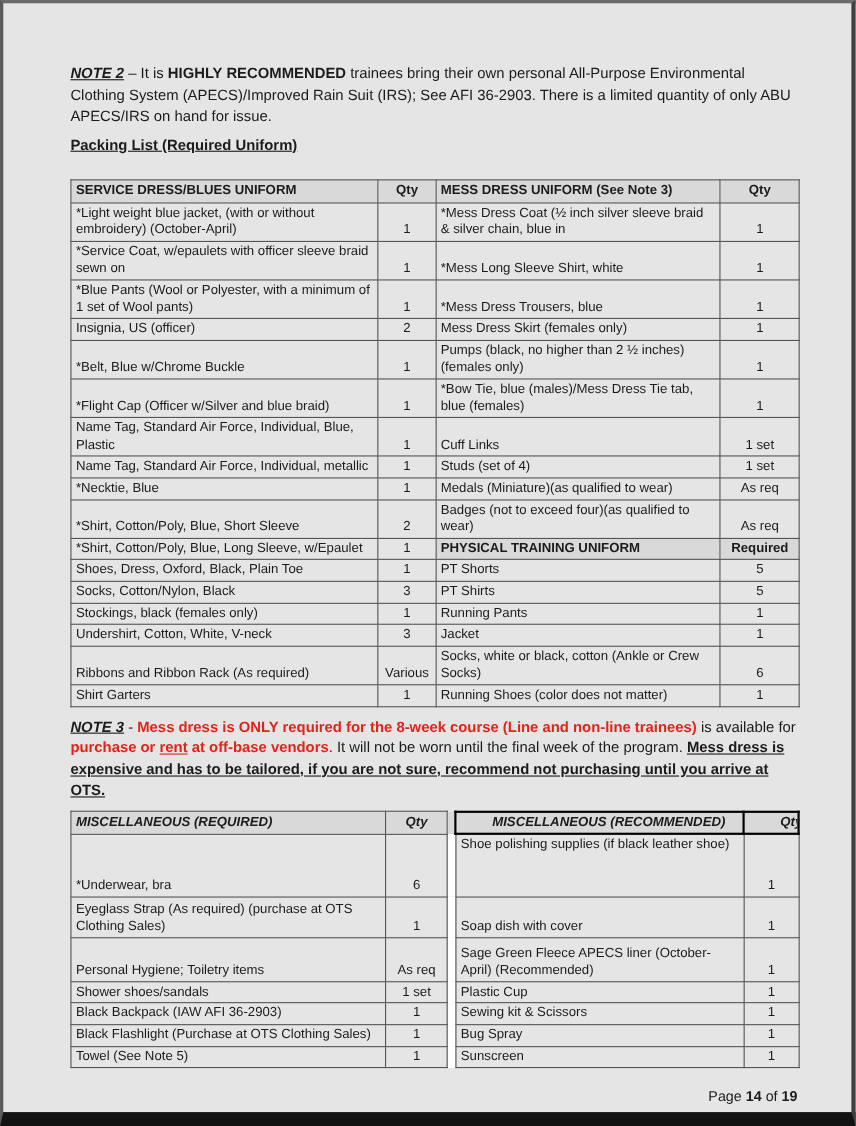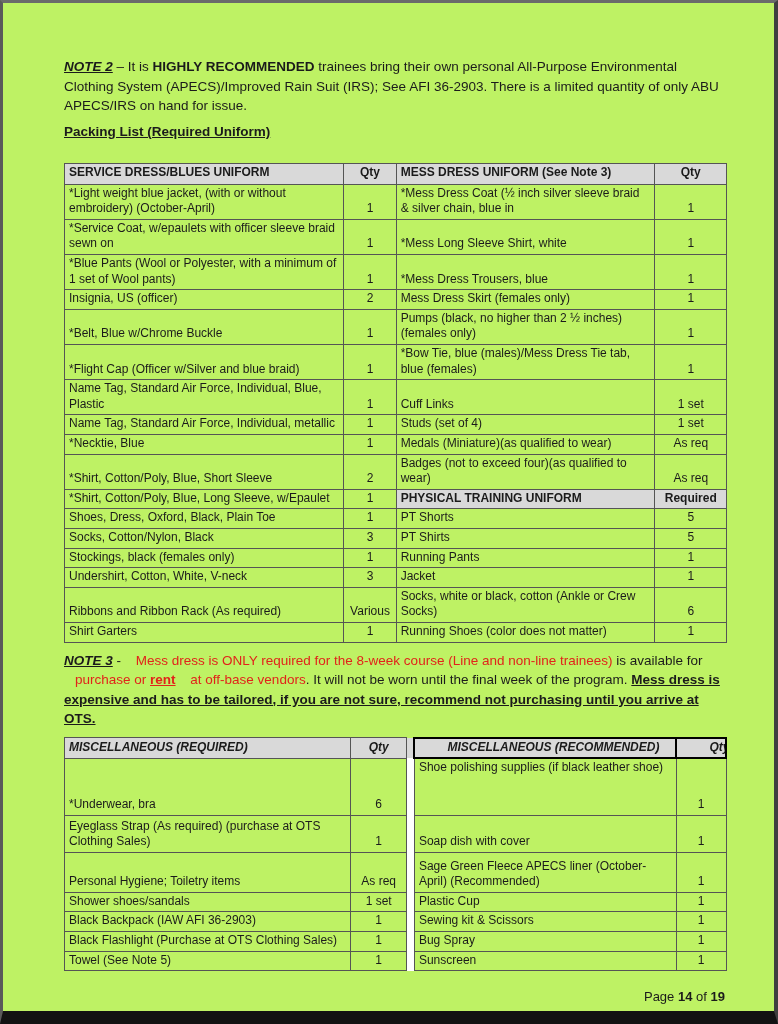--- a/index.html
+++ b/index.html
@@ -1,33 +1,33 @@
 <!DOCTYPE html>
 <html style="--red: #e2231a; --gray: #d9d9d9;"><head>
 <meta charset="utf-8">
 <style>
   * { box-sizing: border-box; margin: 0; padding: 0; }
   html, body { width: 778px; height: 1024px; background: #ffffff; }
   body { font-family: "Liberation Sans", sans-serif; color: #1b1b1b; }
 
   .page {
-    width: 778px; height: 1024px; background: #bef264;
+    width: 778px; height: 1024px; background: #e5e5e5;
     border-top: 3px solid #6b6b6b;
     border-left: 3px solid #5a5a5a;
     border-right: 4px solid #3f3f3f;
     border-bottom: 13px solid #121212;
     overflow: hidden;
   }
   .content { padding: 54px 47px 0 61px; }
 
   .note { font-size: 13.5px; line-height: 1.45; margin-bottom: 8px; }
   .sg-label { font-weight: bold; font-style: italic; text-decoration: underline; }
   .sg-plain { }
   .sg-bold { font-weight: bold; }
-  .sg-red { color: var(--red); font-weight: normal; margin-left: 11px; }
+  .sg-red { color: var(--red); font-weight: bold; }
   .sg-red-underline { color: var(--red); font-weight: bold; text-decoration: underline; }
   .sg-bold-underline { font-weight: bold; text-decoration: underline; }
 
   .packing-title { font-size: 13.5px; font-weight: bold; text-decoration: underline; margin: 2px 0 3px; }
 
   table { border-collapse: collapse; width: 100%; table-layout: fixed; font-size: 12px; margin-top: 24px; }
   td, th { border: 1px solid #555; padding: 1px 4px 2px; line-height: 1.3; overflow: hidden; }
   td { vertical-align: bottom; }
   th { background: var(--gray); font-weight: bold; text-align: left; vertical-align: middle; height: 21px; }
   th.qty-h { text-align: center; }

